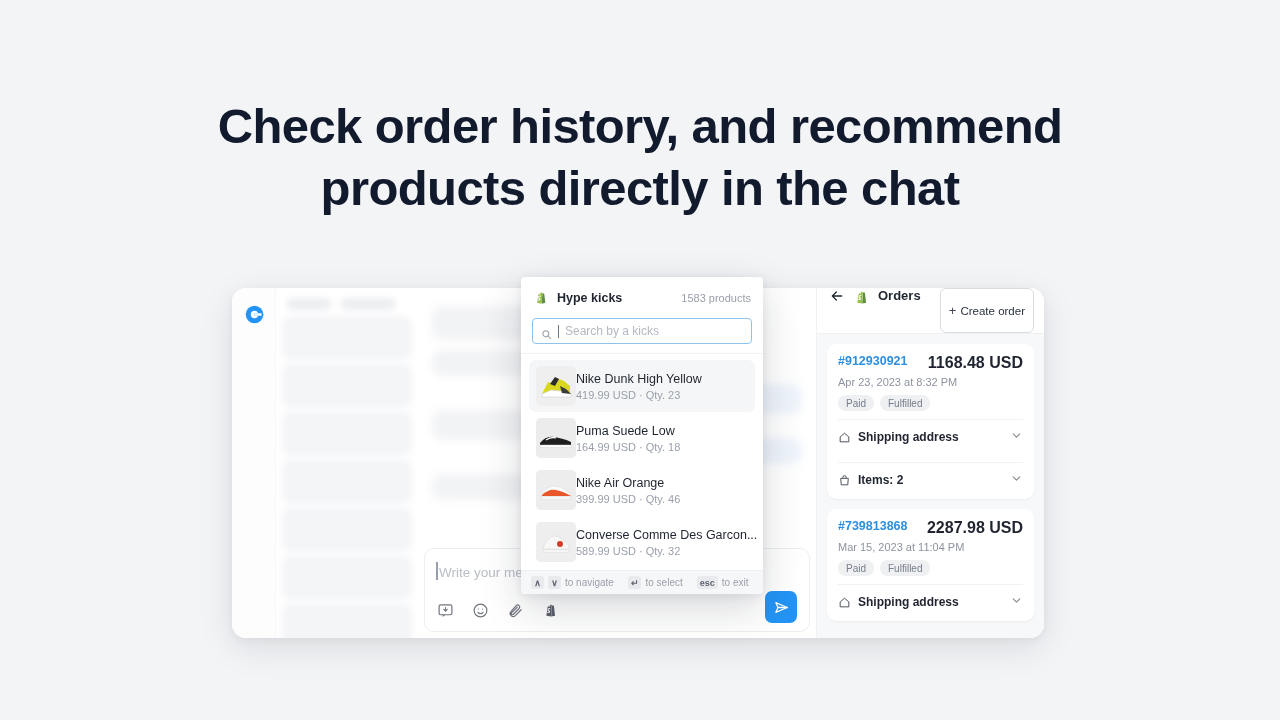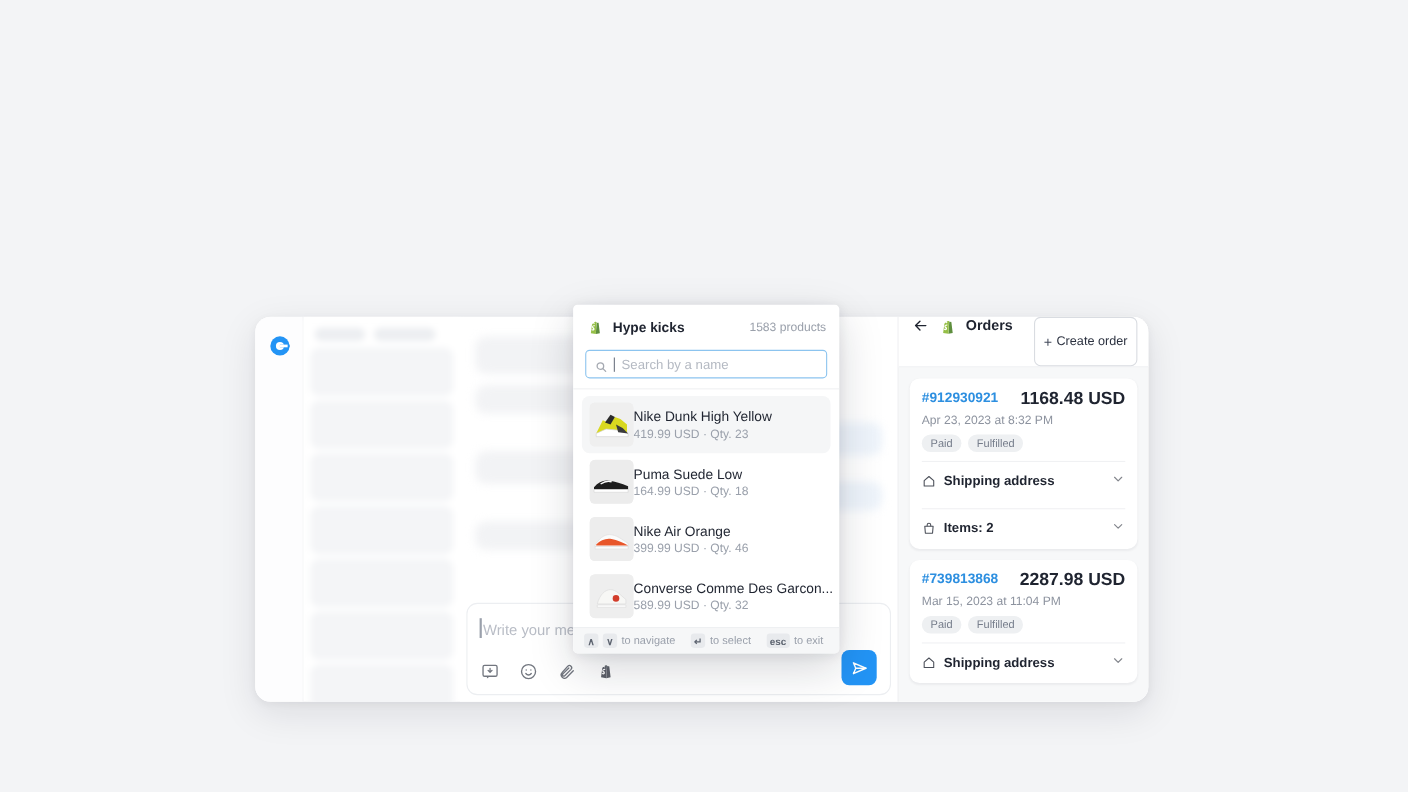--- a/index.html
+++ b/index.html
@@ -193,20 +193,24 @@
     background: #e8eaed; border-radius: 3px;
     font-size: 9px; color: #5d6470; font-weight: 700;
   }
   .foot-grp { display: flex; align-items: center; gap: 4px; }
 </style>
 </head>
 <body>
 
 <div class="stage">
 
+  <div class="headline">
+    <span>Check order history, and recommend</span>
+    <span class="l2">products directly in the chat</span>
+  </div>
 
   <div class="app-window">
 
     <div class="rail">
       <div class="rail-logo">
         <svg viewBox="0 0 24 24" width="21" height="21">
           <circle cx="12" cy="12" r="10" fill="#2394f5"></circle>
           <circle cx="12" cy="12" r="4.2" fill="#ffffff"></circle>
           <rect x="12" y="10.6" width="10" height="2.8" fill="#2394f5"></rect>
           <rect x="12" y="10.6" width="8" height="2.8" fill="#ffffff"></rect>
@@ -385,21 +389,21 @@
 
     <div class="search-wrap">
       <div class="search-box">
         <span class="search-ico">
           <svg viewBox="0 0 24 24" width="11" height="11" fill="none" stroke="#6e7582" stroke-width="2.6" stroke-linecap="round">
             <circle cx="10.5" cy="10.5" r="6.5"></circle>
               <path d="M15.5 15.5L21 21"></path>
           </svg>
         </span>
         <span class="search-caret"></span>
-        <span class="search-ph">Search by a name</span>
+        <span class="search-ph">Search by a kicks</span>
       </div>
     </div>
     <div class="picker-div"></div>
 
     <div class="prod-list">
 
       <div class="prod active">
         <span class="thumb">
           <svg viewBox="0 0 40 40">
             <rect width="40" height="40" fill="#efefef"></rect>

